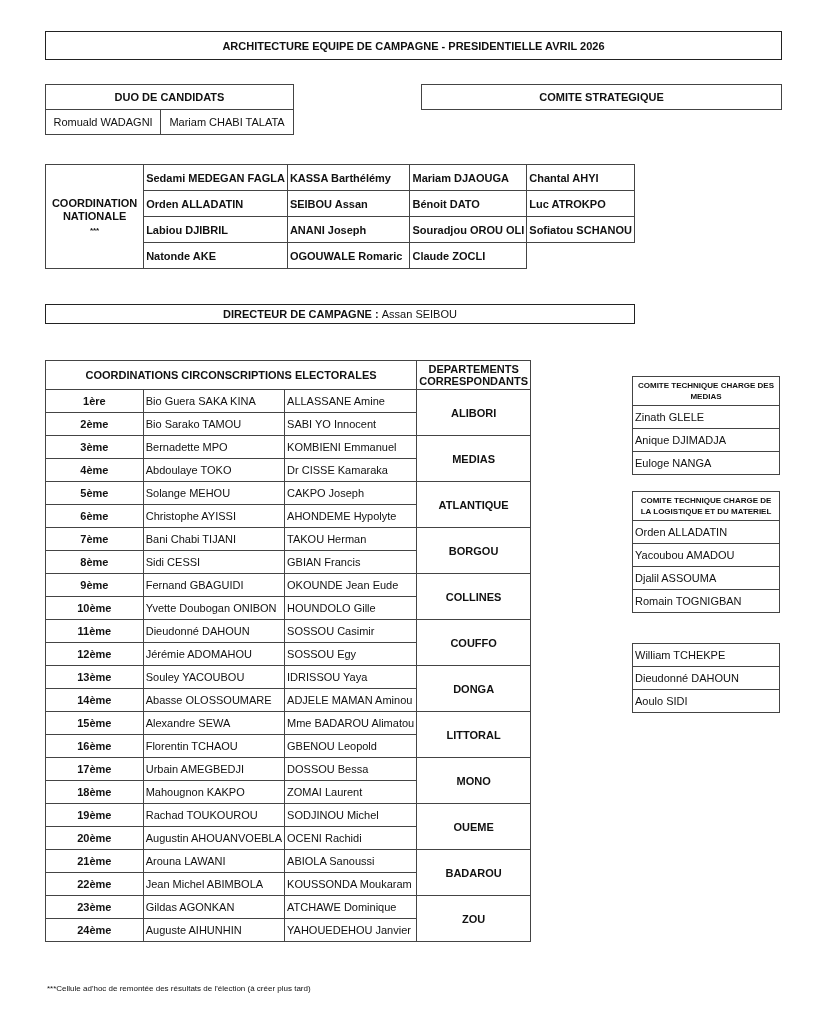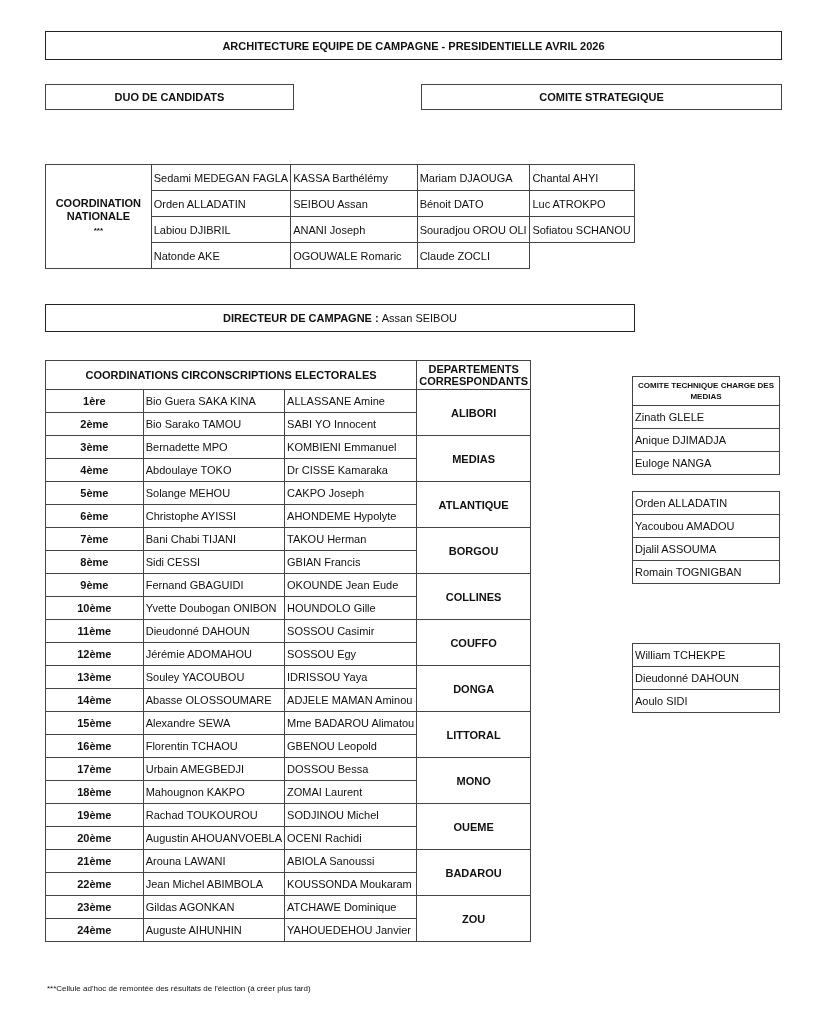--- a/index.html
+++ b/index.html
@@ -10,22 +10,22 @@
     td { border: 1px solid #444; padding: 0 2px; font-size: 11px; white-space: nowrap; overflow: hidden; }
     .b { font-weight: bold; }
     .c { text-align: center; margin-left: 16px; }
     #title-box { left: 45px; top: 31px; width: 737px; height: 29px; border: 1px solid #222;
       font-size: 11px; font-weight: bold; display: flex; align-items: center; justify-content: center; }
     #duo { left: 45px; top: 84px; width: 249px; }
     #duo td { height: 24px; }
     #strat { left: 421px; top: 84px; width: 361px; }
     #strat td { height: 24px; }
     #coord { left: 45px; top: 164px; width: 590px; }
-    #coord td { height: 25px; }
-    #director { left: 45px; top: 304px; width: 590px; height: 28px; border: 1px solid #222;
+    #coord td { height: 25px; font-weight: bold; }
+    #director { left: 45px; top: 304px; width: 590px; height: 20px; border: 1px solid #222;
       font-size: 11px; display: flex; align-items: center; justify-content: center; }
     #circ { left: 45px; top: 360px; width: 486px; padding-left: 45px; }
     #circ td { height: 22px; }
     #circ tr.hdr td { height: 28px; }
     .side { width: 148px; }
     .side td { height: 22px; }
     .side td.h { font-size: 8px; font-weight: bold; text-align: center; white-space: normal; line-height: 11px; padding: 3px; }
     #media { left: 632px; top: 376px; }
     #logi { left: 632px; top: 491px; }
     #fin { left: 632px; top: 643px; }
@@ -34,20 +34,24 @@
 </head>
 <body>
 
 <div id="title-box" class="abs">ARCHITECTURE EQUIPE DE CAMPAGNE - PRESIDENTIELLE AVRIL 2026</div>
 
 <table id="duo" class="abs">
   <tbody>
       <tr>
         <td colspan="2" class="b c">DUO DE CANDIDATS</td>
       </tr>
+  <tr>
+    <td class="c">Romuald WADAGNI</td>
+    <td class="c">Mariam CHABI TALATA</td>
+  </tr>
 </tbody>
   </table>
 
 <table id="strat" class="abs">
   <tbody>
       <tr>
         <td colspan="3" class="b c">COMITE STRATEGIQUE</td>
       </tr>
 </tbody>
   </table>
@@ -242,20 +246,23 @@
         <td>Anique DJIMADJA</td>
       </tr>
       <tr>
         <td>Euloge NANGA</td>
       </tr>
     </tbody>
   </table>
 <table id="logi" class="abs side">
     <tbody>
       <tr>
+        <td class="h">COMITE TECHNIQUE CHARGE DE LA LOGISTIQUE ET DU MATERIEL</td>
+      </tr>
+      <tr>
         <td>Orden ALLADATIN</td>
       </tr>
       <tr>
         <td>Yacoubou AMADOU</td>
       </tr>
       <tr>
         <td>Djalil ASSOUMA</td>
       </tr>
       <tr>
         <td>Romain TOGNIGBAN</td>

